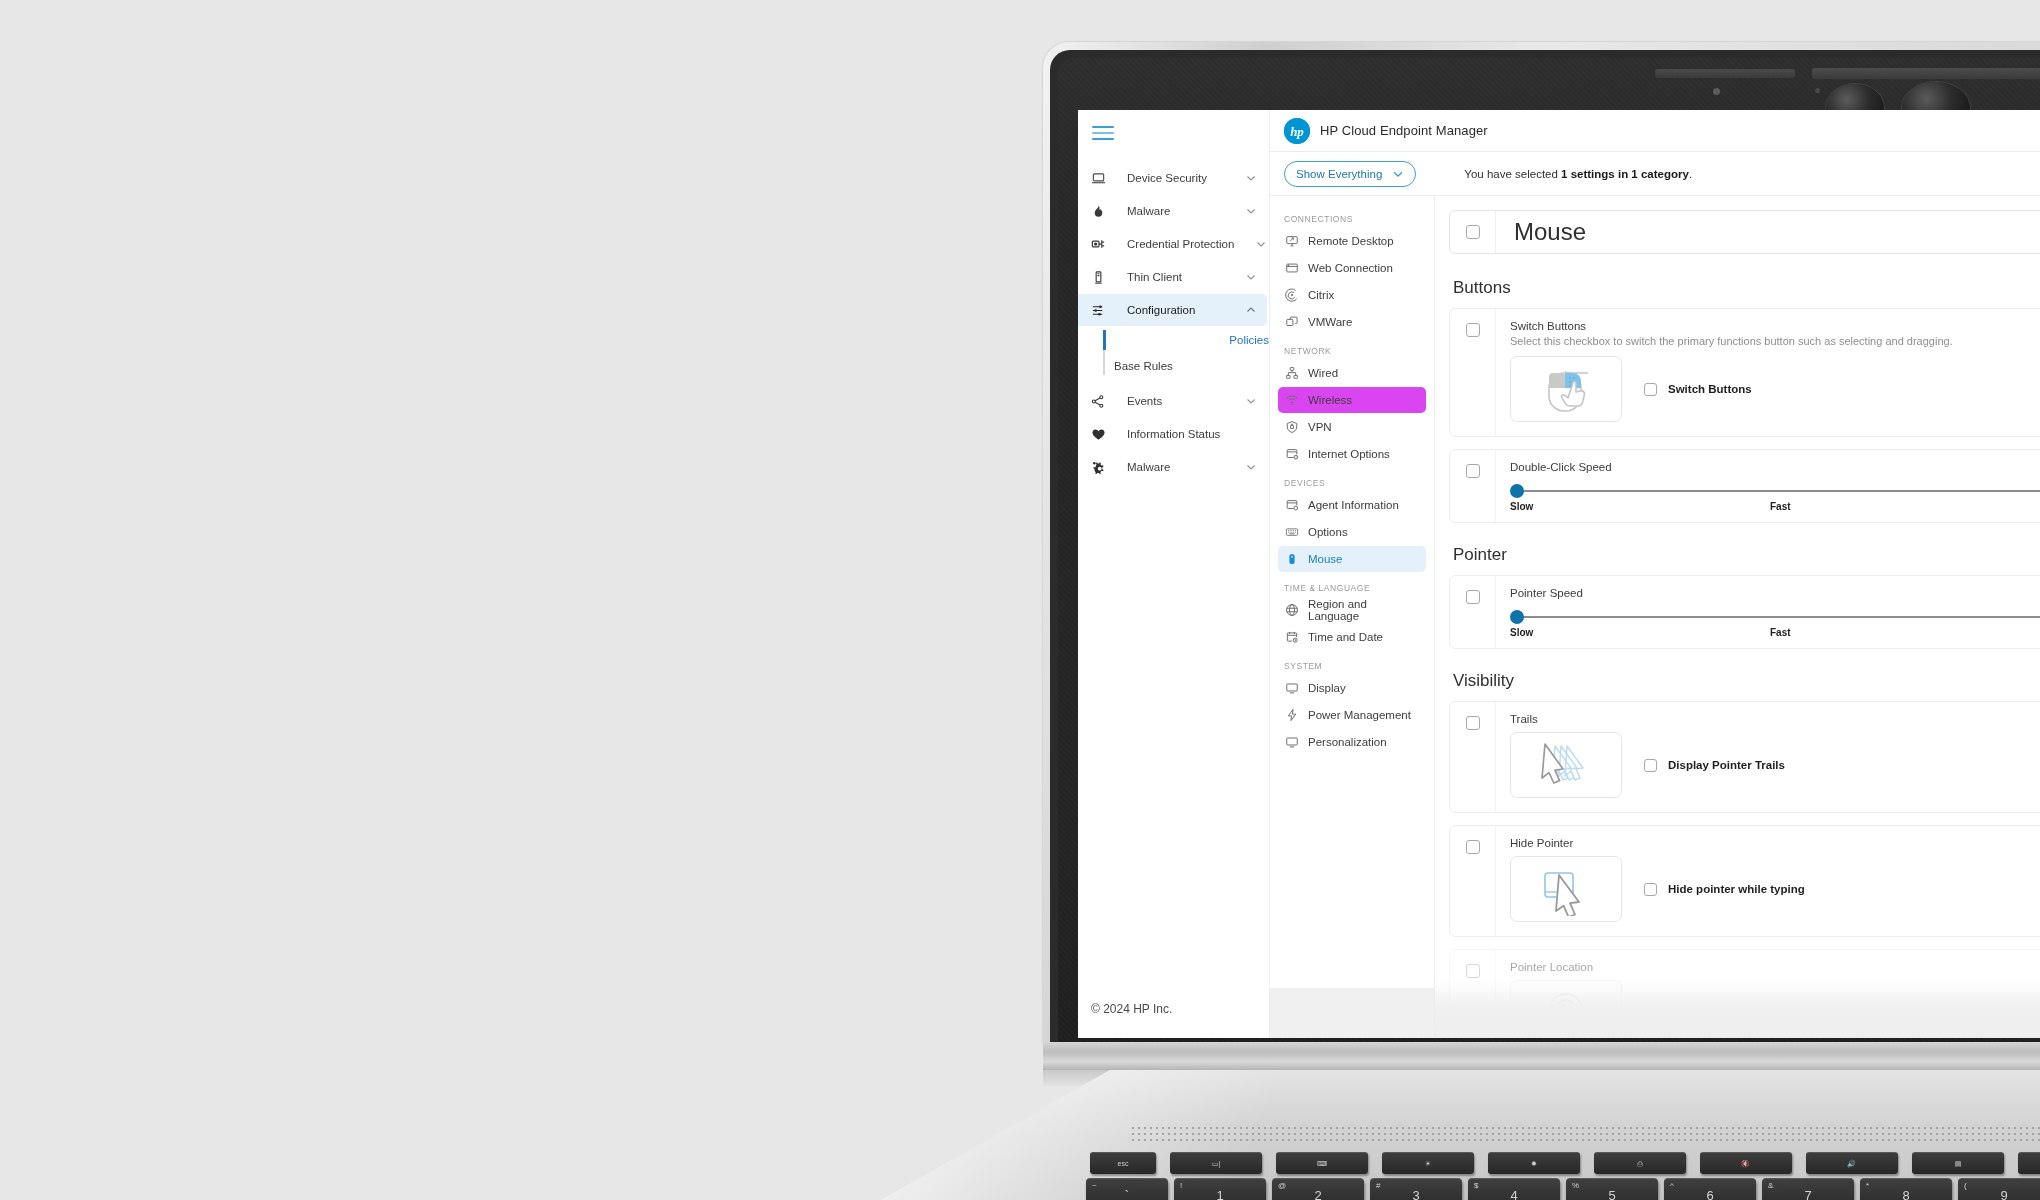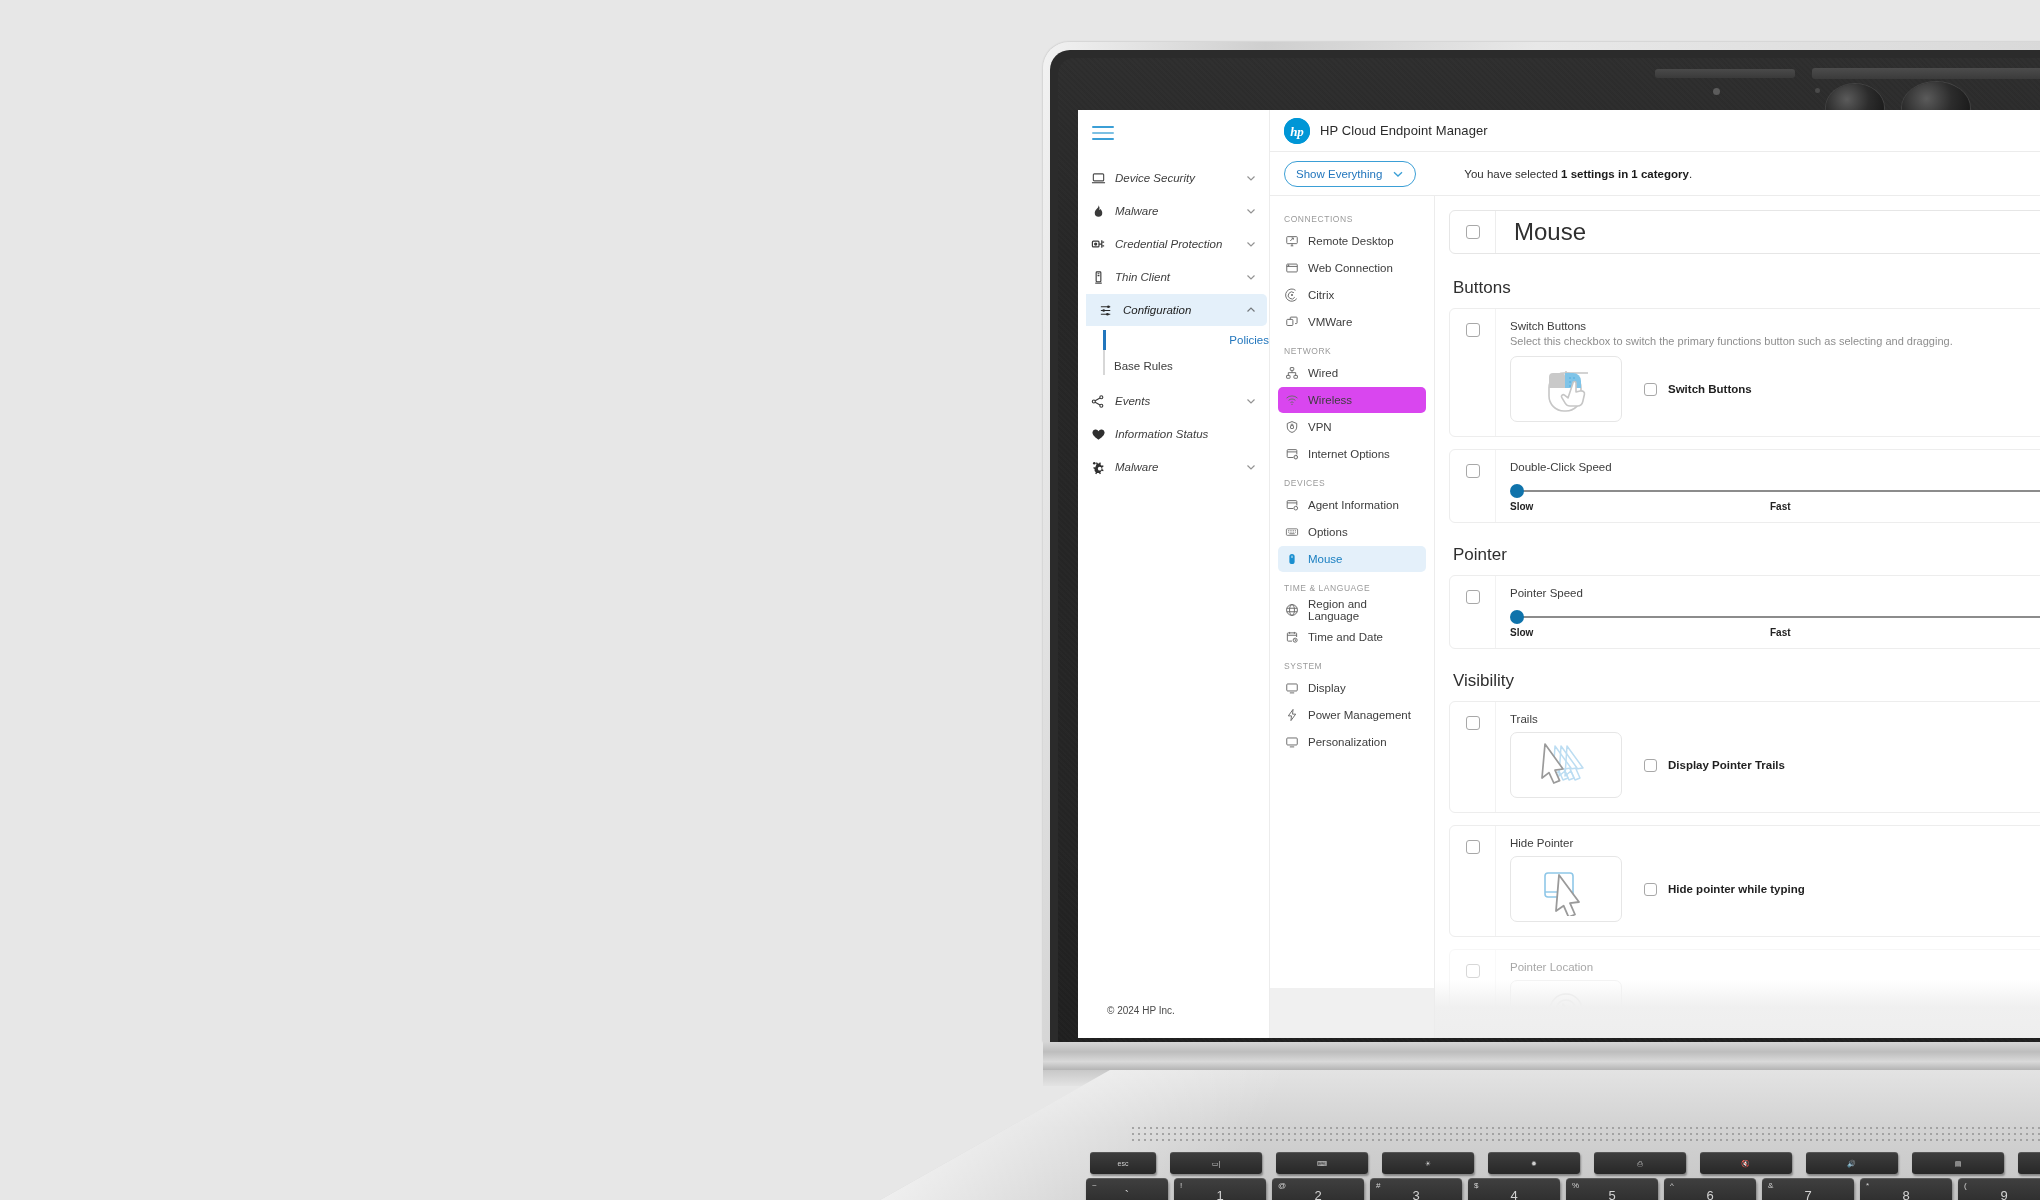--- a/index.html
+++ b/index.html
@@ -113,43 +113,42 @@
 
   
   .leftnav{ width:192px; min-width:192px; background:#fff; position:relative; border-right:1px solid #ececec;}
   .hamburger{ margin:16px 0 0 14px; width:22px; cursor:pointer;}
   .hamburger i{ display:block; height:2px; background:#3b9fd6; margin-bottom:4px; border-radius:1px;}
   .hamburger i:nth-child(2){ background:#7cc0e3; }
   .hamburger i:nth-child(3){ background:#3b9fd6; }
 
   .nav-list{ margin-top:22px; }
   .nav-item{
-    display:flex; align-items:center; gap:9px;
+    display:flex; align-items:center; gap:21px;
     height:32px; padding:0 10px 0 12px; margin:0 2px 1px 0;
     font-size:11.5px; color:#3d3d3d; cursor:pointer; position:relative;
     border-radius:0 5px 5px 0;
-    font-style:italic;
   }
   .nav-item .ico{ width:16px; height:16px; flex:0 0 16px; display:flex; align-items:center; justify-content:center;}
   .nav-item .lbl{ flex:1; white-space:nowrap;}
   .nav-item .chev{ width:12px; height:12px; opacity:.65;}
-  .nav-item.active{ background:#e4f0fa; color:#0a72b5;margin-left:8px; }
+  .nav-item.active{ background:#e4f0fa; color:#0a72b5; }
   .nav-item.active .lbl{ color:#1c1c1c; }
 
   .sub-wrap{ position:relative; margin-left:25px; padding-left:11px; }
   .sub-wrap:before{
     content:""; position:absolute; left:0; top:4px; bottom:4px; width:2px; background:#d7d7d7;
   }
   .sub-item{ font-size:11.5px; height:26px; line-height:26px; color:#3d3d3d; cursor:pointer; position:relative;}
   .sub-item.active{ color:#2276bd;text-align:right; }
   .sub-item.active:before{
     content:""; position:absolute; left:-11px; top:3px; bottom:3px; width:2.5px; background:#2276bd;
   }
 
-  .copyright{ position:absolute; left:29px; bottom:22px; font-size:10px; color:#4a4a4a; }
+  .copyright{ position:absolute; left:13px; bottom:22px; font-size:12px; color:#4a4a4a; }
 
   
   .rightarea{ flex:1; display:flex; flex-direction:column; position:relative;}
   .apphead{
     height:42px; display:flex; align-items:center; gap:10px; padding-left:14px;
     border-bottom:1px solid #ececec; background:#fff;
   }
   .hp-logo{ width:26px; height:26px; border-radius:50%;
     background:#0096d6; display:flex;align-items:center;justify-content:center;}
   .apptitle{ font-size:13px; color:#2b2b2b; letter-spacing:.1px;}

